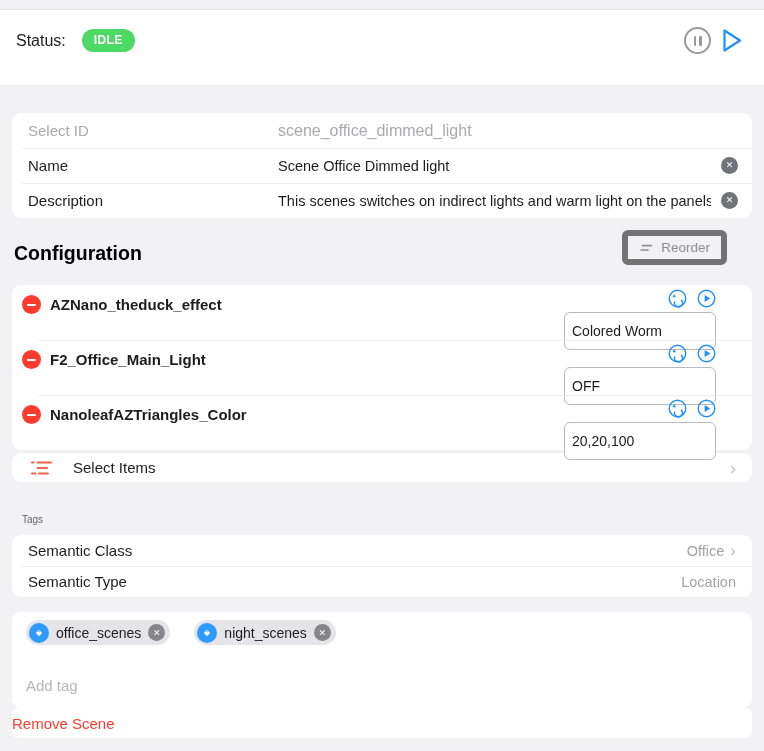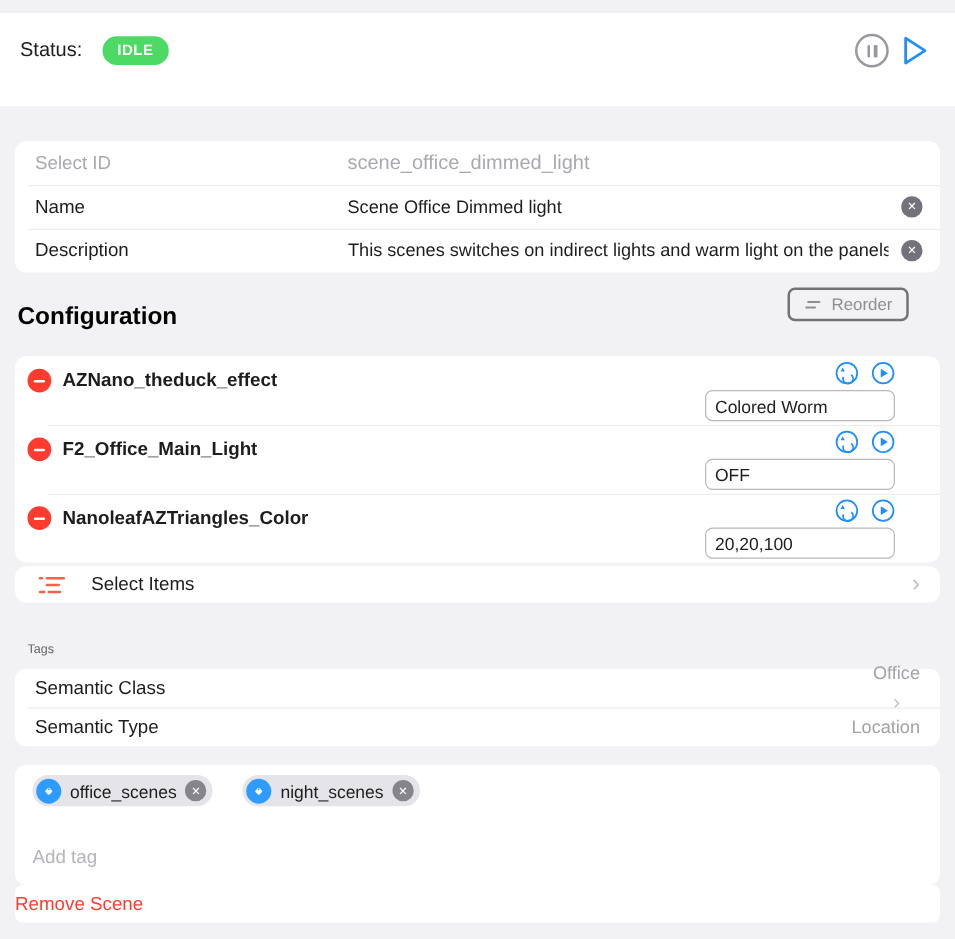--- a/index.html
+++ b/index.html
@@ -45,53 +45,53 @@
     width:17px; height:17px; border-radius:50%; background:#72727a; border:none; cursor:pointer;
     color:#fff; font-size:9px; line-height:17px; text-align:center; flex-shrink:0; margin-left:10px;
     display:flex; align-items:center; justify-content:center;
   }
   .clear-btn::before { content:"✕"; }
   
   .config-header { position:relative; height:67px; }
   .reorder-btn {
     position:absolute; top:12px; right:37px;
     display:flex; align-items:center; gap:7px;
-    border:2px solid #737373; border-radius:6px; background:transparent;
+    border:6px solid #737373; border-radius:6px; background:transparent;
     color:#8e8e93; font-size:13.5px; padding:4px 11px; cursor:pointer;
     font-family:"Liberation Sans", sans-serif;
     justify-content:center;
   }
   .config-heading { position:absolute; left:14px; top:24px; font-size:19.5px; font-weight:bold; color:#000; }
   
   .cfg-row { position:relative; height:55px; }
   .cfg-row.sep::before { content:""; position:absolute; left:26px; right:0; top:0; height:1px; background:#ededf0; }
   .cfg-left { position:absolute; left:10px; top:10px; display:flex; align-items:center; gap:9px; }
   .minus-circle {
     width:19px; height:19px; border-radius:50%; background:#ff3b30; border:none; cursor:pointer;
     display:flex; align-items:center; justify-content:center; flex-shrink:0;
   }
   .minus-circle::before { content:""; width:9px; height:2px; background:#fff; border-radius:1px; }
   .cfg-name { font-size:15px; font-weight:bold; }
   .cfg-right { position:absolute; right:36px; top:4px; display:flex; flex-direction:column; align-items:flex-end; gap:4px; }
   .cfg-icons { display:flex; gap:10px; }
   .cfg-input {
-    width:152px; height:25px; border:1px solid #b9b9bf; border-radius:6px;
+    width:152px; height:38px; border:1px solid #b9b9bf; border-radius:6px;
     font-size:14px; padding:0 7px; font-family:"Liberation Sans", sans-serif; color:#1d1d1f; outline:none;
   }
   
   .select-items { margin-top:3px; height:29px; display:flex; align-items:center; padding:0 16px 0 18px; gap:20px; cursor:pointer; }
   .select-items-label { font-size:15px; }
   .chevron { margin-left:auto; color:#c1c1c6; font-size:19px; line-height:1; }
   .chevron::before { content:"›"; }
   
   .tags-heading { margin:32px 0 10px 22px; font-size:10px; color:#636366; }
   .sem-row { position:relative; display:flex; align-items:center; height:31px; padding:0 16px; }
   .sem-row.sep::before { content:""; position:absolute; left:10px; right:0; top:0; height:1px; background:#ededf0; }
   .sem-label { font-size:15px; }
-  .sem-value { margin-left:auto; font-size:14.5px; color:#a2a2a7; display:flex; align-items:center; gap:6px;flex-direction:column; }
+  .sem-value { margin-left:auto; font-size:14.5px; color:#a2a2a7; display:flex; align-items:center; gap:6px; }
   .sem-chevron { color:#c1c1c6; font-size:17px; line-height:1; }
   .sem-chevron::before { content:"›"; }
   .tags-card { margin-top:15px; padding:8px 14px 14px; }
   .chips-row { display:flex; gap:24px; }
   .chip {
     display:inline-flex; align-items:center; gap:7px; height:25px;
     background:#e4e4e9; border-radius:13px; padding:0 5px 0 3px; font-size:14px;
   }
   .chip-tag-circle {
     width:20px; height:20px; border-radius:50%; background:#2e9bff;

